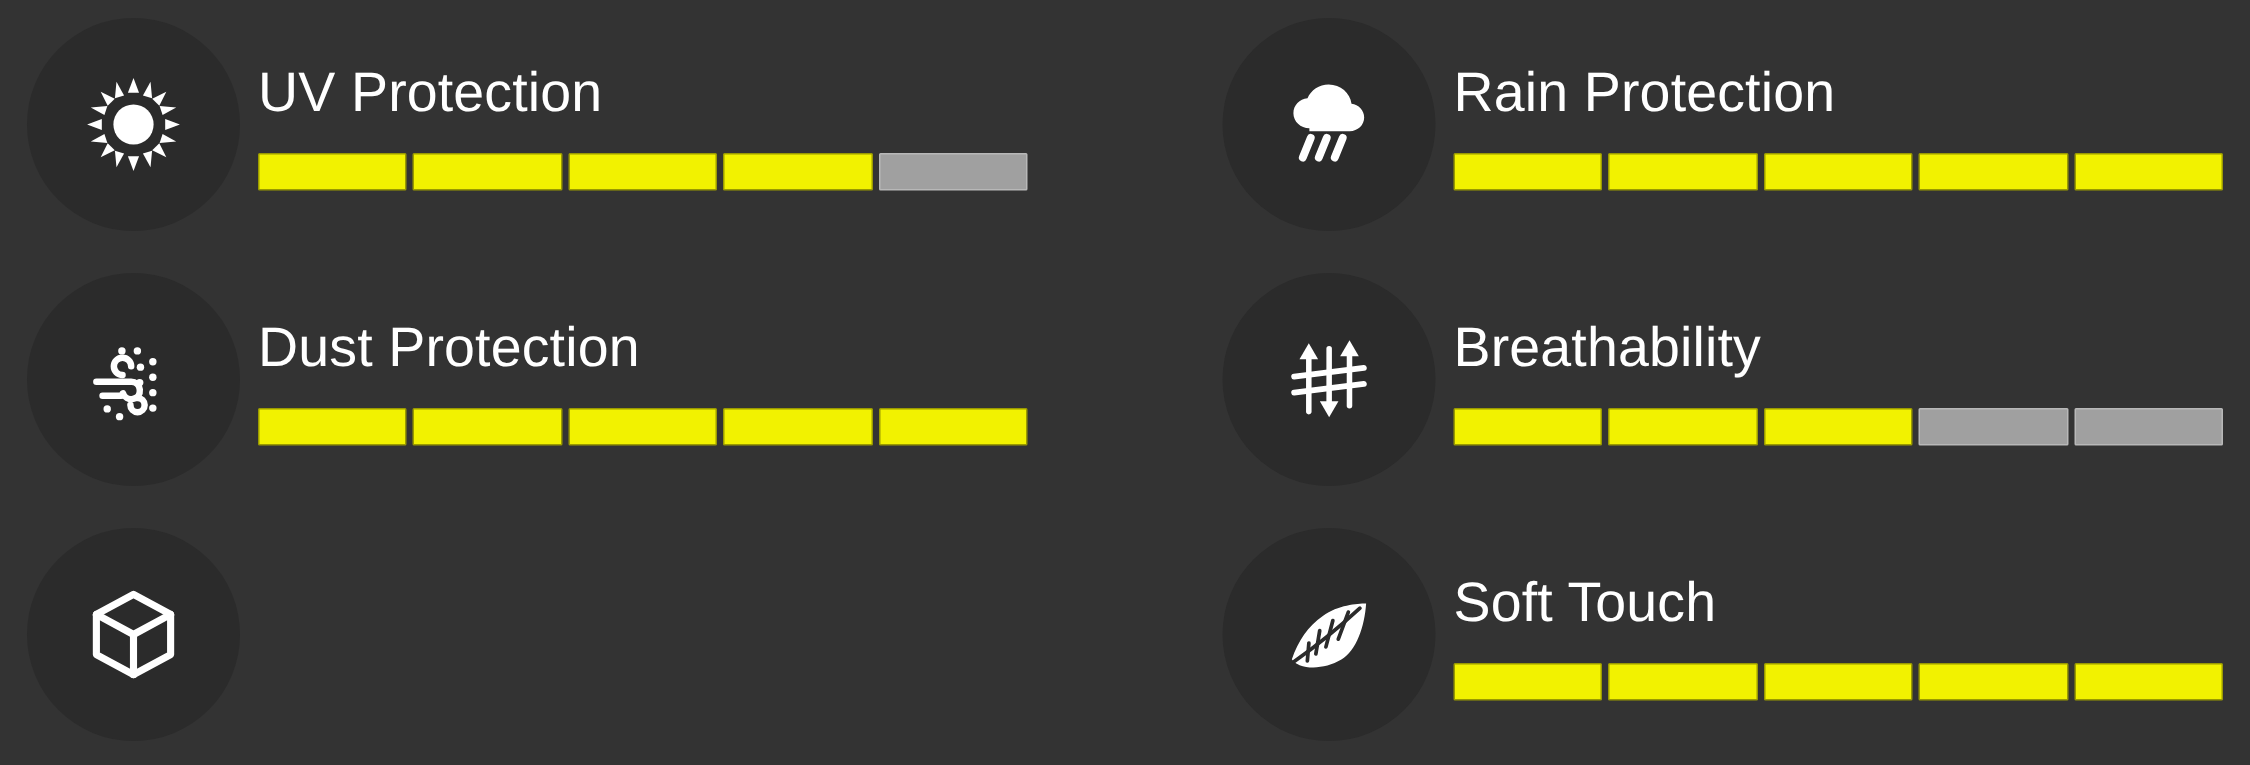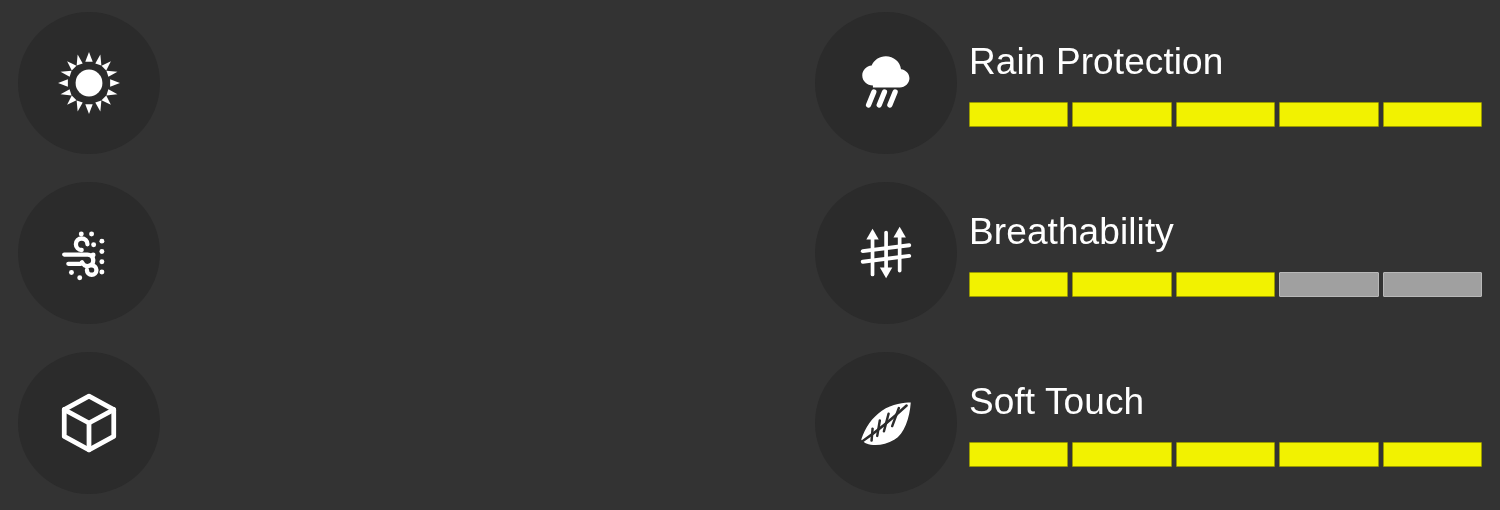--- a/index.html
+++ b/index.html
@@ -119,20 +119,30 @@
           <polygon points="43.0,59.6 38.1,50.8 44.0,48.9"></polygon>
           <polygon points="4.4,43.0 13.2,38.1 15.1,44.0"></polygon>
           <polygon points="59.6,21.0 50.8,25.9 48.9,20.0"></polygon>
           <polygon points="43.0,4.4 44.0,15.1 38.1,13.2"></polygon>
           <polygon points="21.0,59.6 20.0,48.9 25.9,50.8"></polygon>
           <polygon points="4.4,21.0 15.1,20.0 13.2,25.9"></polygon>
           <polygon points="59.6,43.0 48.9,44.0 50.8,38.1"></polygon>
         </g>
       </svg>
     </div>
+    <div class="feature-body">
+      <div class="feature-label">UV Protection</div>
+      <div class="rating-bar">
+        <div class="rating-seg on"></div>
+        <div class="rating-seg on"></div>
+        <div class="rating-seg on"></div>
+        <div class="rating-seg on"></div>
+        <div class="rating-seg off"></div>
+      </div>
+    </div>
   </div>
 
   <div class="feature-row col-right row-0">
     <div class="icon-badge rain-badge">
       <svg viewBox="0 0 64 64" fill="#ffffff" aria-hidden="true">
         <path d="M18.5 34.5c-6.1 0-11-4.6-11-10.3 0-5.3 4.2-9.7 9.7-10.2C19.6 8.4 25.2 4.5 31.8 4.5c8.1 0 14.8 5.8 15.7 13.3 4.9.6 8.7 4.6 8.7 9.4 0 5.2-4.4 9.4-9.9 9.4H18.5z"></path>
         <g>
           <rect x="14" y="38" width="5.4" height="20" rx="2.7" transform="rotate(22 16.7 48)"></rect>
           <rect x="25" y="38" width="5.4" height="20" rx="2.7" transform="rotate(22 27.7 48)"></rect>
           <rect x="36" y="38" width="5.4" height="20" rx="2.7" transform="rotate(22 38.7 48)"></rect>
@@ -167,20 +177,30 @@
           <circle cx="44.5" cy="30.5" r="2.4"></circle>
           <circle cx="44.5" cy="40.5" r="2.4"></circle>
           <circle cx="44.5" cy="50.5" r="2.4"></circle>
           <circle cx="36.5" cy="24.0" r="2.4"></circle>
           <circle cx="36.0" cy="34.0" r="2.4"></circle>
           <circle cx="15.0" cy="51.0" r="2.4"></circle>
           <circle cx="23.0" cy="56.0" r="2.4"></circle>
         </g>
       </svg>
     </div>
+    <div class="feature-body">
+      <div class="feature-label">Dust Protection</div>
+      <div class="rating-bar">
+        <div class="rating-seg on"></div>
+        <div class="rating-seg on"></div>
+        <div class="rating-seg on"></div>
+        <div class="rating-seg on"></div>
+        <div class="rating-seg on"></div>
+      </div>
+    </div>
   </div>
 
   <div class="feature-row col-right row-1">
     <div class="icon-badge breath-badge">
       <svg viewBox="0 0 64 64" aria-hidden="true">
         <g stroke="#ffffff" stroke-width="4" stroke-linecap="round" fill="none">
           <line x1="8" y1="30" x2="56" y2="24"></line>
           <line x1="8" y1="41" x2="56" y2="35"></line>
         </g>
         <g fill="#ffffff">

